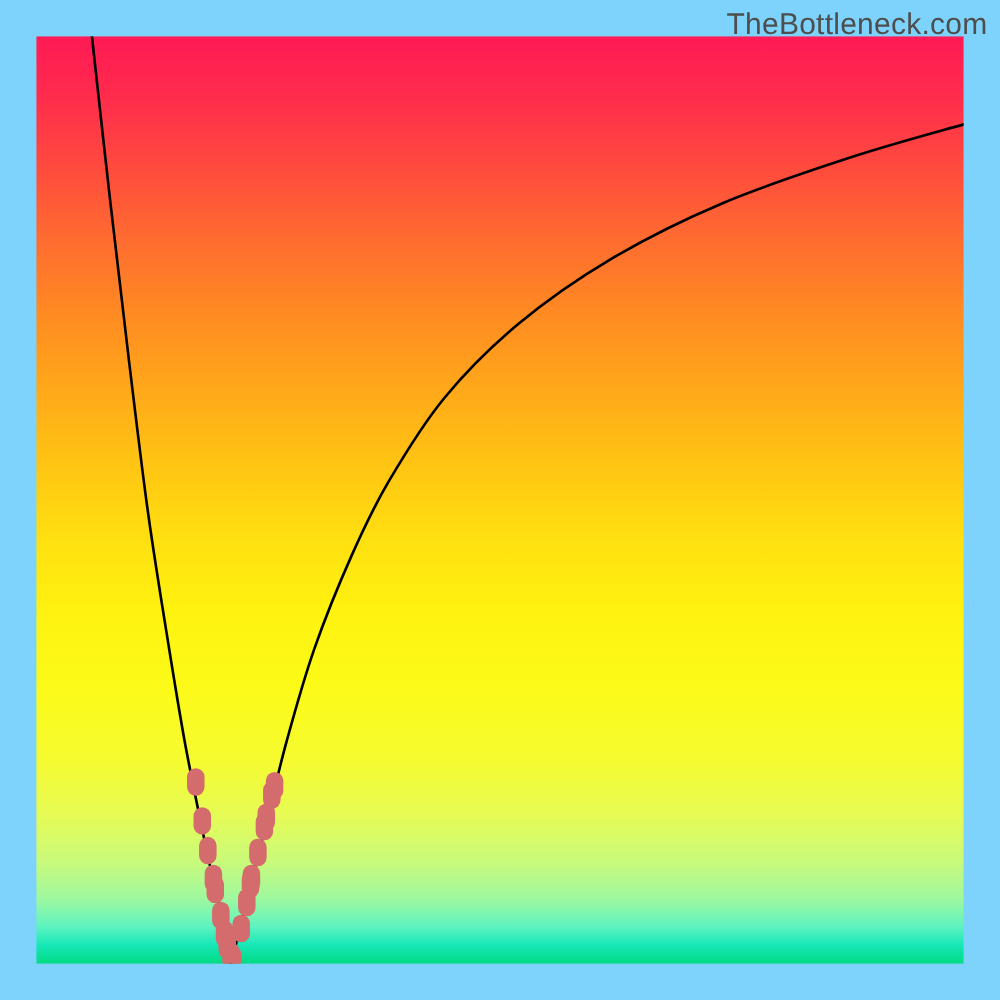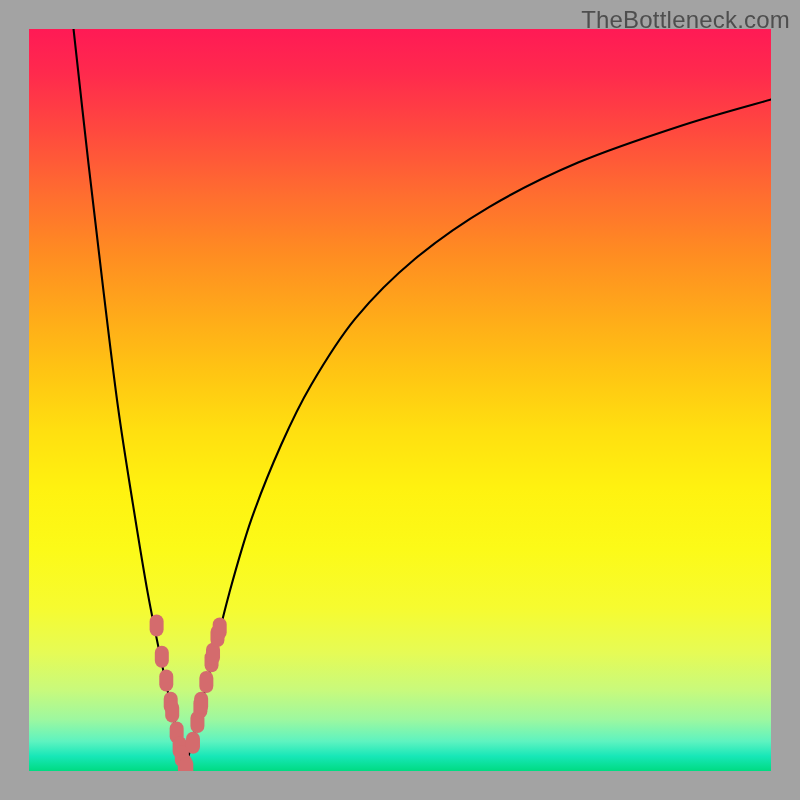--- a/index.html
+++ b/index.html
@@ -7,21 +7,21 @@
     padding: 0;
     width: 800px;
     height: 800px;
     overflow: hidden;
     background: #000;
     font-family: Arial, Helvetica, sans-serif;
   }
   .frame {
     position: absolute;
     inset: 0;
-    background: #a3a3a3;
+    background: #7dd3fc;
   }
   .plot-area {
     position: absolute;
     left: 29px;
     top: 29px;
     width: 742px;
     height: 742px;
     overflow: hidden;
   }
   .gradient-bg {

